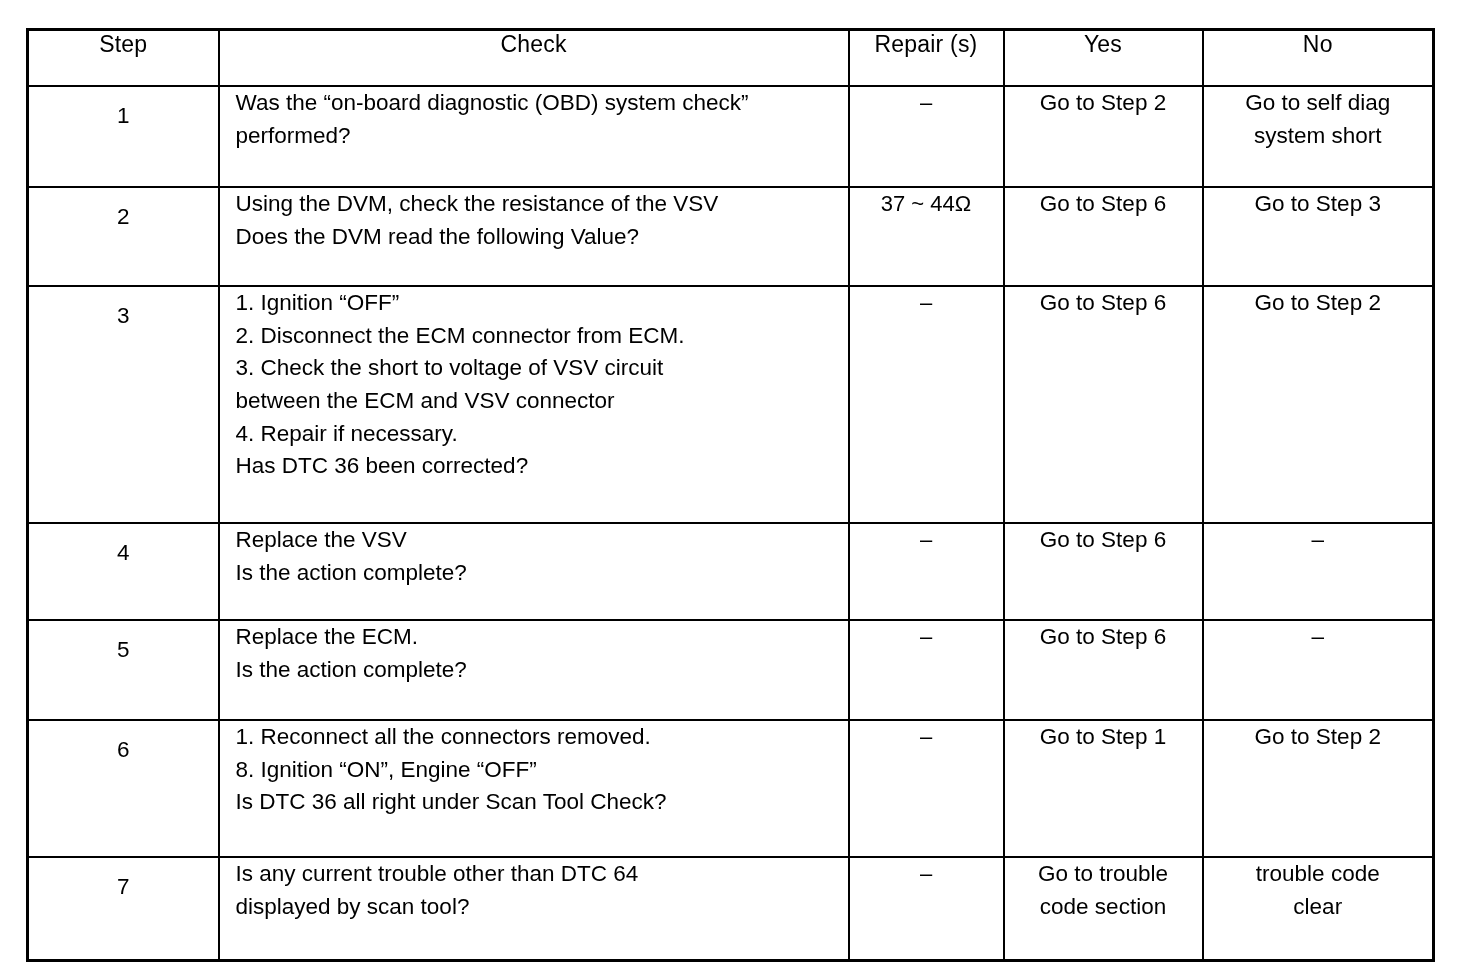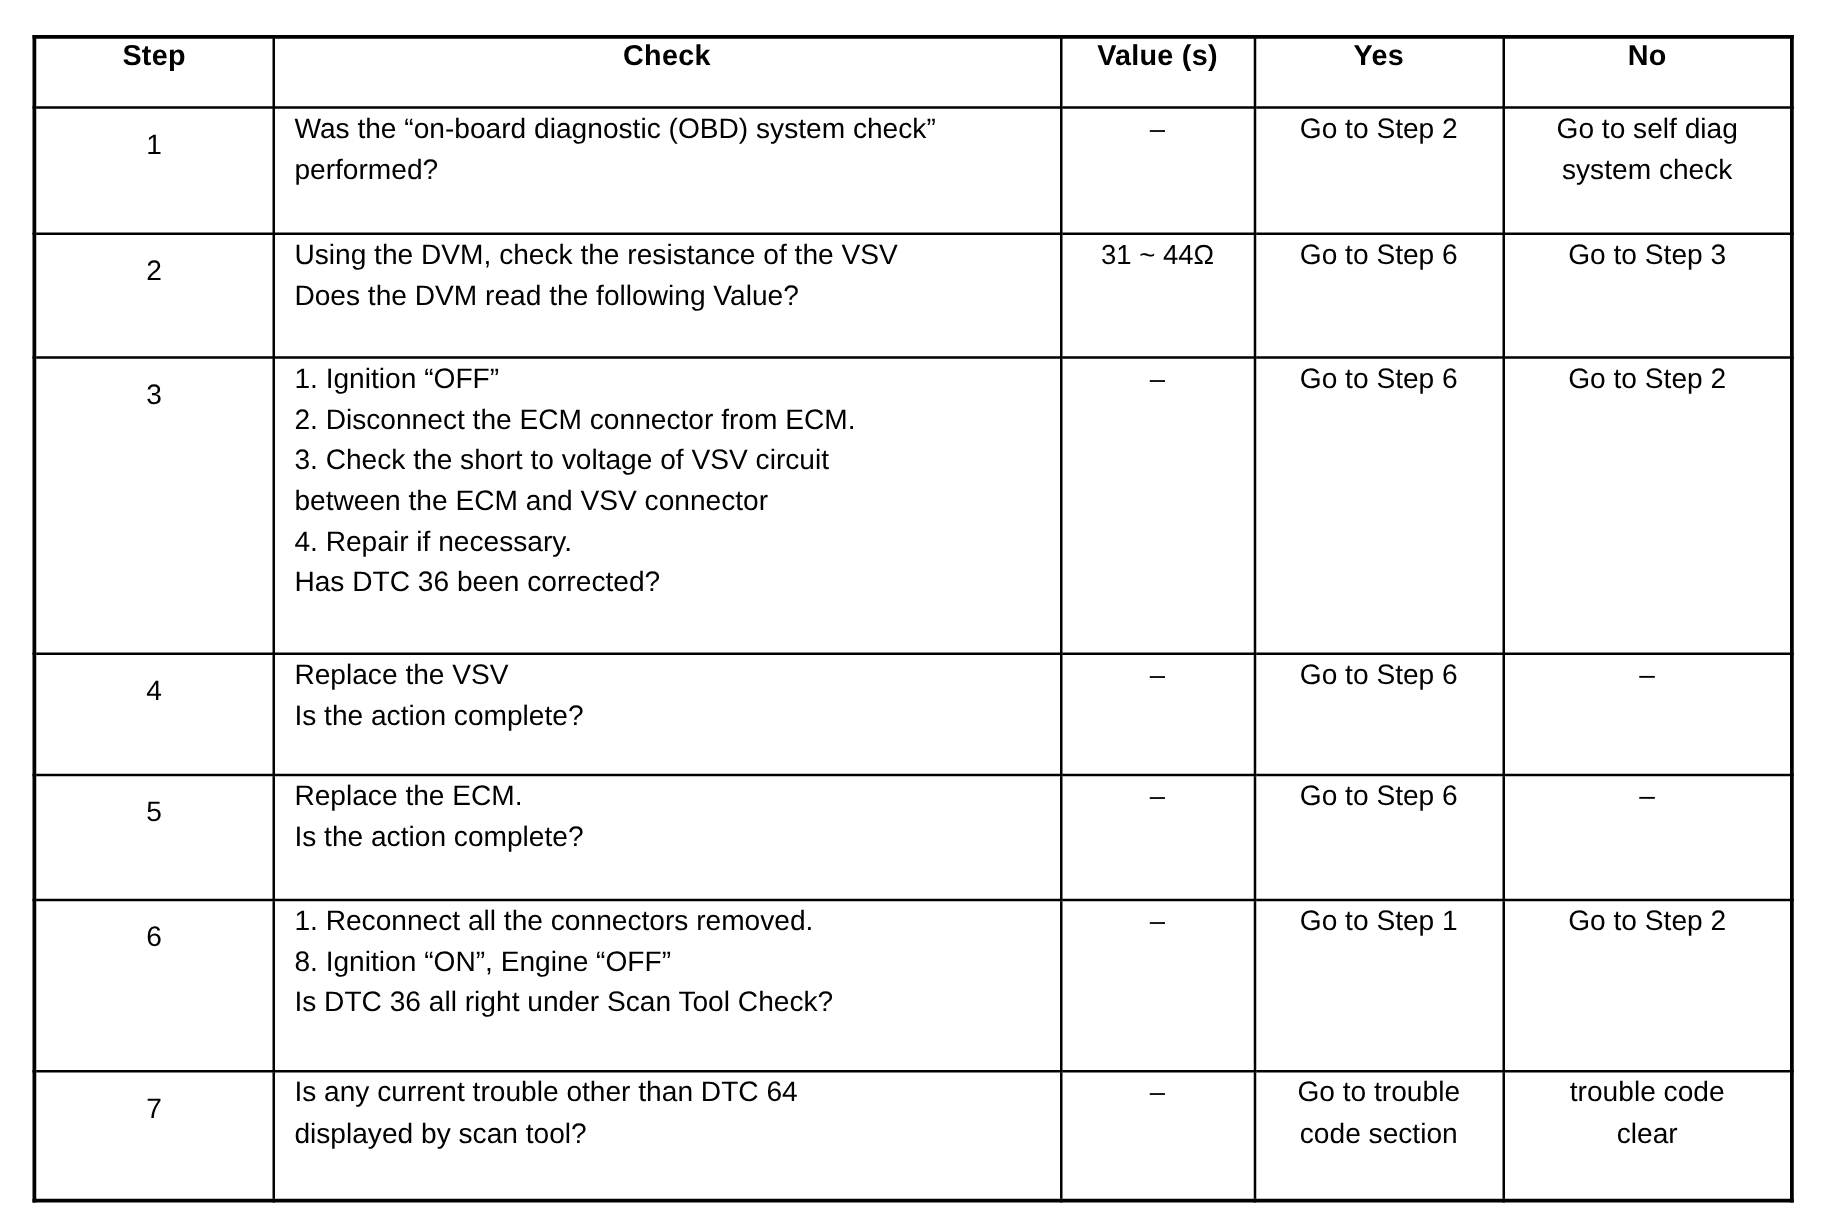--- a/index.html
+++ b/index.html
@@ -49,21 +49,21 @@
 
   
   table.diag {
     border: 3px solid #000000;
   }
 
   thead th {
     height: 54px;
     text-align: center;
     vertical-align: middle;
-    font-weight: bold;
+    font-weight: normal;
     font-size: 23px;
     letter-spacing: 0.2px;
     margin-top: 28px;
   }
 
   .cell {
     padding: 13px 12px 12px 12px;
     font-size: 22.5px;
     line-height: 1.45;
     font-weight: 400;
@@ -110,43 +110,43 @@
       <col class="c-action">
       <col class="c-value">
       <col class="c-yes">
       <col class="c-no">
     </colgroup>
 
     <thead>
       <tr>
         <th>Step</th>
         <th>Check</th>
-        <th>Value (s)</th>
+        <th>Repair (s)</th>
         <th>Yes</th>
         <th>No</th>
       </tr>
     </thead>
 
     <tbody>
 
       <tr class="r1">
         <td class="cell step">1</td>
         <td class="cell action">Was the “on-board diagnostic (OBD) system check”
 performed?</td>
         <td class="cell value">–</td>
         <td class="cell yes">Go to Step 2</td>
         <td class="cell no">Go to self diag
-system check</td>
+system short</td>
       </tr>
 
       <tr class="r2">
         <td class="cell step">2</td>
         <td class="cell action">Using the DVM, check the resistance of the VSV
 Does the DVM read the following Value?</td>
-        <td class="cell value">31 ~ 44Ω</td>
+        <td class="cell value">37 ~ 44Ω</td>
         <td class="cell yes">Go to Step 6</td>
         <td class="cell no">Go to Step 3</td>
       </tr>
 
       <tr class="r3">
         <td class="cell step">3</td>
         <td class="cell action">1. Ignition “OFF”
 2. Disconnect the ECM connector from ECM.
 3. Check the short to voltage of VSV circuit
      between the ECM and VSV connector

